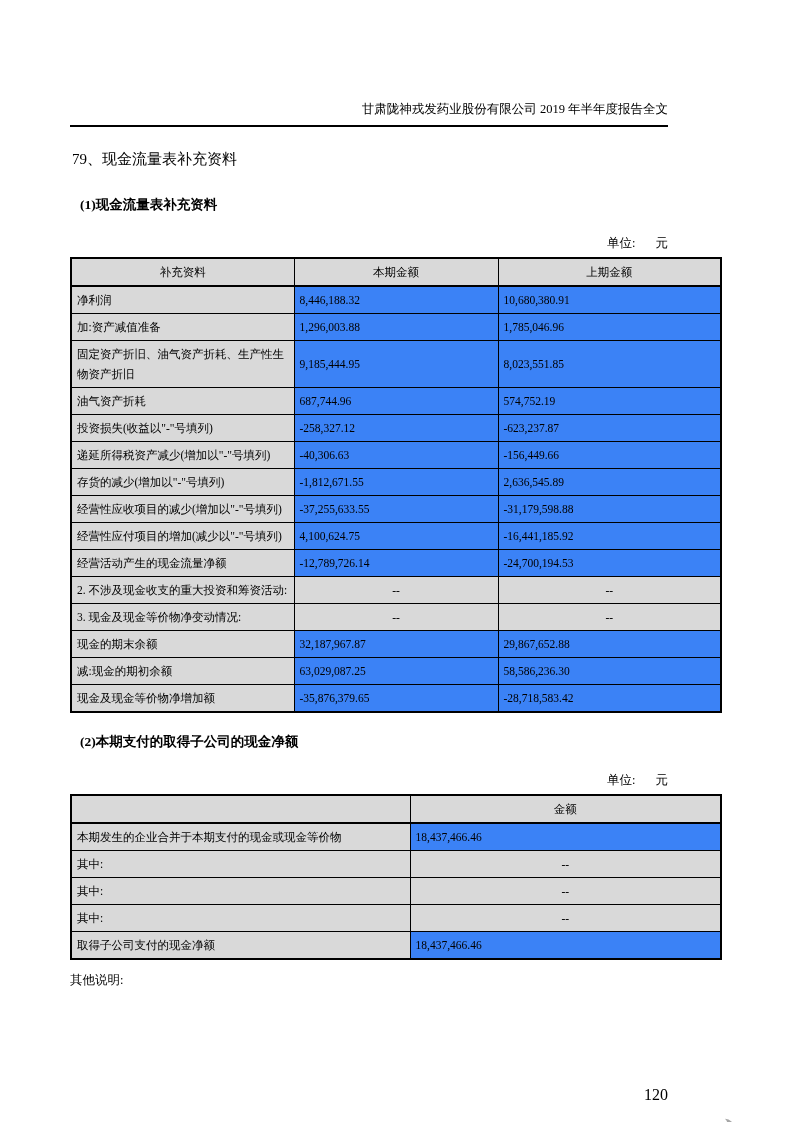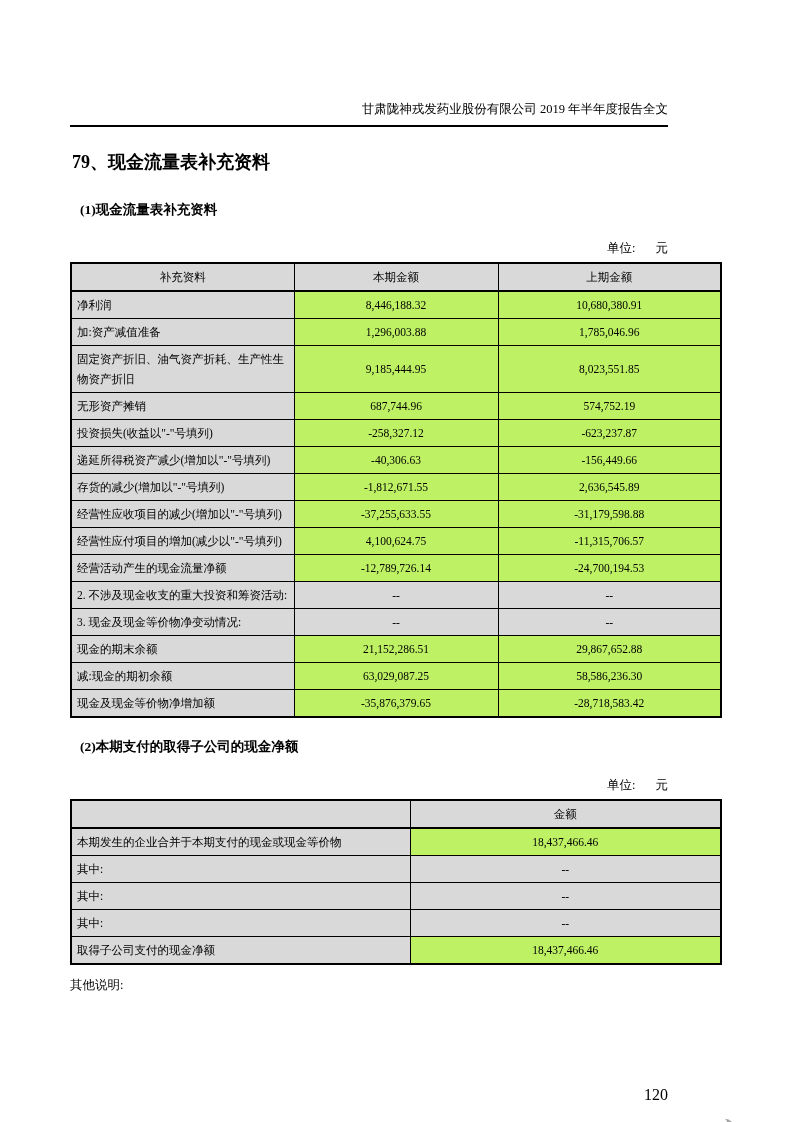--- a/index.html
+++ b/index.html
@@ -6,34 +6,34 @@
   .page{
     width:741px;height:1122px;position:relative;overflow:hidden;background:#fff;
     font-family:"Liberation Serif","DejaVu Serif",serif;color:#000;margin-top:48px;
   }
   .header-wrap{padding:54px 73px 0 70px;}
   .header-text{
     text-align:right;font-size:12.5px;line-height:1.25;padding-bottom:7px;
     border-bottom:2px solid #000;
   }
   .content{padding:0 73px 0 70px;}
-  .title{font-size:18px;font-weight:bold;margin:23px 0 0 2px;}
+  .title{font-size:15px;font-weight:normal;margin:23px 0 0 2px;}
   .subtitle{font-size:13.5px;font-weight:bold;margin:27px 0 0 10px;}
   .subtitle2{margin-top:20px;}
   .unit-row{text-align:right;font-size:12.5px;margin:21px 0 5px 0;}
   .unit-value{display:inline-block;margin-left:20px;}
   table{width:650px;border-collapse:collapse;table-layout:fixed;border:2px solid #000;padding-left:32px;}
   th,td{
     border:1px solid #000;font-size:11.5px;font-weight:normal;
     padding:3px 5px;line-height:20px;vertical-align:middle;word-break:break-all;
   }
   thead tr{border-bottom:2px solid #000;}
   th{background:#d9d9d9;text-align:center;}
   td.lbl{background:#d9d9d9;text-align:left;}
-  td.num{background:#bef264;text-align:center;}
+  td.num{background:#3b82f6;text-align:left;}
   tr.sec td.num{background:#d9d9d9;text-align:center;}
   .other-notes{font-size:12.5px;margin-top:12px;}
   .page-number{position:absolute;top:1038px;right:73px;font-size:16px;}
   .footer{position:absolute;top:1070px;right:6px;text-align:right;}
   .brand-row{
     color:#9c9c9c;font-family:"Liberation Sans","DejaVu Sans",sans-serif;
     font-weight:normal;font-size:13px;line-height:1;letter-spacing:0.5px;
   }
   .swirl{vertical-align:-4px;margin-left:2px;}
   .logo-name{color:#b5b5b5;font-size:9px;letter-spacing:3px;margin:2px 24px 0 0;font-style:italic;}
@@ -82,21 +82,21 @@
           <td class="lbl">加:资产减值准备</td>
           <td class="num">1,296,003.88</td>
           <td class="num">1,785,046.96</td>
         </tr>
         <tr>
           <td class="lbl">固定资产折旧、油气资产折耗、生产性生物资产折旧</td>
           <td class="num">9,185,444.95</td>
           <td class="num">8,023,551.85</td>
         </tr>
         <tr>
-          <td class="lbl">无形资产摊销</td>
+          <td class="lbl">油气资产折耗</td>
           <td class="num">687,744.96</td>
           <td class="num">574,752.19</td>
         </tr>
         <tr>
           <td class="lbl">投资损失(收益以"-"号填列)</td>
           <td class="num">-258,327.12</td>
           <td class="num">-623,237.87</td>
         </tr>
         <tr>
           <td class="lbl">递延所得税资产减少(增加以"-"号填列)</td>
@@ -109,40 +109,40 @@
           <td class="num">2,636,545.89</td>
         </tr>
         <tr>
           <td class="lbl">经营性应收项目的减少(增加以"-"号填列)</td>
           <td class="num">-37,255,633.55</td>
           <td class="num">-31,179,598.88</td>
         </tr>
         <tr>
           <td class="lbl">经营性应付项目的增加(减少以"-"号填列)</td>
           <td class="num">4,100,624.75</td>
-          <td class="num">-11,315,706.57</td>
+          <td class="num">-16,441,185.92</td>
         </tr>
         <tr>
           <td class="lbl">经营活动产生的现金流量净额</td>
           <td class="num">-12,789,726.14</td>
           <td class="num">-24,700,194.53</td>
         </tr>
         <tr class="sec">
           <td class="lbl">2. 不涉及现金收支的重大投资和筹资活动:</td>
           <td class="num">--</td>
           <td class="num">--</td>
         </tr>
         <tr class="sec">
           <td class="lbl">3. 现金及现金等价物净变动情况:</td>
           <td class="num">--</td>
           <td class="num">--</td>
         </tr>
         <tr>
           <td class="lbl">现金的期末余额</td>
-          <td class="num">21,152,286.51</td>
+          <td class="num">32,187,967.87</td>
           <td class="num">29,867,652.88</td>
         </tr>
         <tr>
           <td class="lbl">减:现金的期初余额</td>
           <td class="num">63,029,087.25</td>
           <td class="num">58,586,236.30</td>
         </tr>
         <tr>
           <td class="lbl">现金及现金等价物净增加额</td>
           <td class="num">-35,876,379.65</td>

